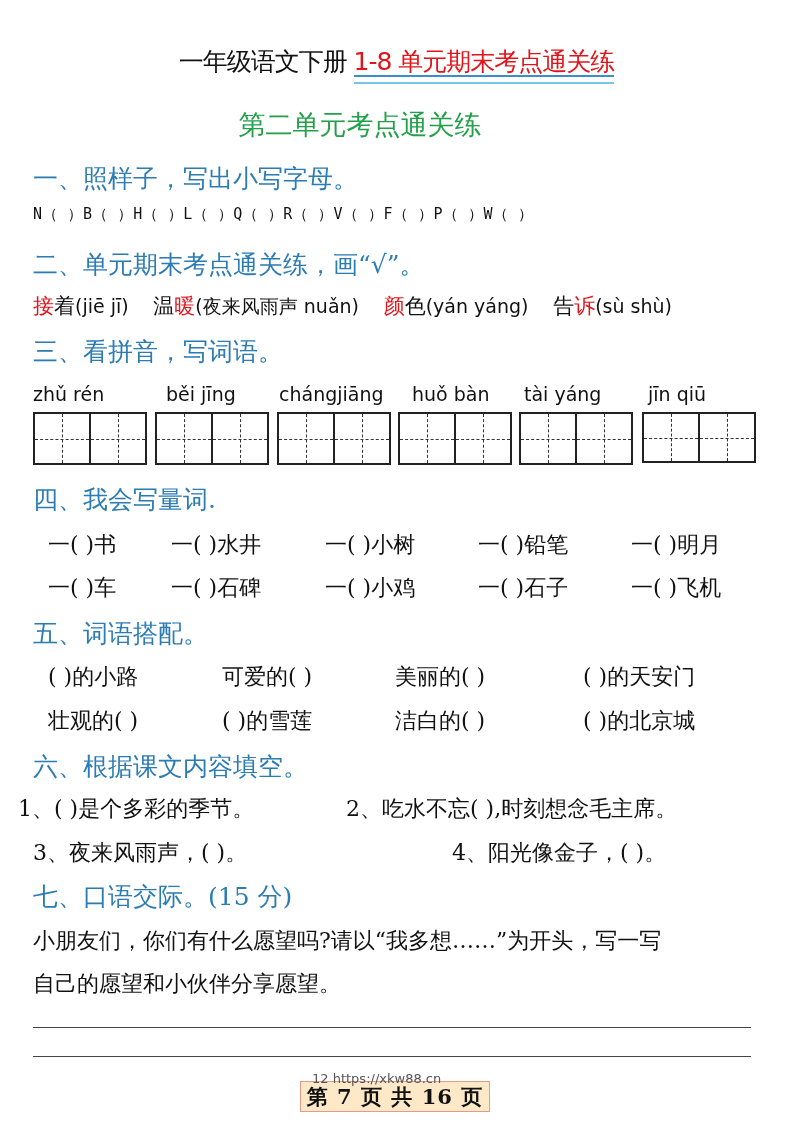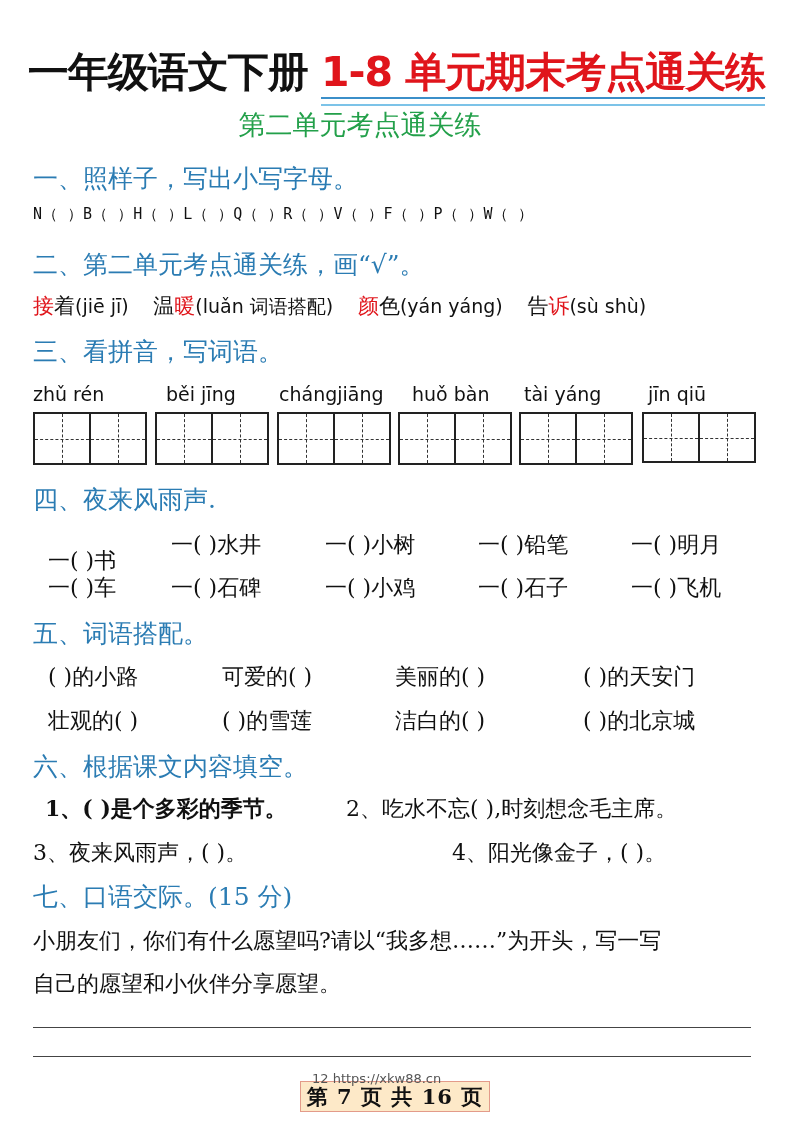--- a/index.html
+++ b/index.html
@@ -1,20 +1,20 @@
 <!DOCTYPE html>
 <html><head>
 <meta charset="utf-8">
 <style>
   html, body { margin:0; padding:0; background:#ffffff; }
   body { width:793px; height:1122px; position:relative; overflow:hidden;
          font-family:"DejaVu Serif","Liberation Serif",serif; color:#111; }
   .abs { position:absolute; white-space:nowrap; }
 
-  .title { top:45px; left:0; width:793px; text-align:center; font-size:41px; font-weight:bold;
+  .title { top:45px; left:0; width:793px; text-align:center; font-size:25px; font-weight:normal;
            font-family:"DejaVu Sans","Liberation Sans",sans-serif; letter-spacing:-1px; }
   .title .black { color:#111; }
   .title .red { color:#e0151b; position:relative; display:inline-block; }
   .title .red::after { content:""; position:absolute; left:0; right:0; bottom:-6px; height:5px;
            border-top:2px solid #3b8fc9; border-bottom:2px solid #7cc3e8; }
 
   .subtitle { top:107px; left:0; width:720px; text-align:center; font-size:27px; color:#23a04a; }
 
   .heading { font-size:25px; color:#2b7cb3; left:33px; }
 
@@ -52,24 +52,24 @@
   <span class="black">一年级语文下册</span>
   <span class="red">1-8 单元期末考点通关练</span>
 </div>
 <div class="abs subtitle">第二单元考点通关练</div>
 
 <div class="abs heading" style="top:162px;">一、照样子，写出小写字母。</div>
 <div class="abs letters">
   <span>N（ ）</span><span>B（ ）</span><span>H（ ）</span><span>L（ ）</span><span>Q（ ）</span><span>R（ ）</span><span>V（ ）</span><span>F（ ）</span><span>P（ ）</span><span>W（ ）</span>
 </div>
 
-<div class="abs heading" style="top:248px;">二、第二单元考点通关练，画“√”。</div>
+<div class="abs heading" style="top:248px;">二、单元期末考点通关练，画“√”。</div>
 <div class="abs pron">
   <span class="word"><span></span><span class="red">接</span><span>着</span><span class="py">(jiē   jī)</span></span>
-  <span class="word"><span>温</span><span class="red">暖</span><span></span><span class="py">(luǎn   词语搭配)</span></span>
+  <span class="word"><span>温</span><span class="red">暖</span><span></span><span class="py">(夜来风雨声   nuǎn)</span></span>
   <span class="word"><span></span><span class="red">颜</span><span>色</span><span class="py">(yán   yáng)</span></span>
   <span class="word" style="margin-right:0"><span>告</span><span class="red">诉</span><span></span><span class="py">(sù   shù)</span></span>
 </div>
 
 <div class="abs heading" style="top:335px;">三、看拼音，写词语。</div>
 <div class="abs pinyin" style="left:33px;">zhǔ   rén</div>
 <div class="abs pinyin" style="left:166px;">běi jīng</div>
 <div class="abs pinyin" style="left:279px;">chángjiāng</div>
 <div class="abs pinyin" style="left:412px;">huǒ bàn</div>
 <div class="abs pinyin" style="left:524px;">tài yáng</div>
@@ -93,22 +93,22 @@
   </div>
 <div class="gridbox" style="left:519px;">
     <div class="cell"></div>
     <div class="cell"></div>
   </div>
 <div class="gridbox" style="left:642px; height:51px;">
     <div class="cell"></div>
     <div class="cell"></div>
   </div>
 
-<div class="abs heading" style="top:483px;">四、夜来风雨声.</div>
-<div class="abs row" style="top:530px; left:48px;margin-top:16px;">一(   )书</div>
+<div class="abs heading" style="top:483px;">四、我会写量词.</div>
+<div class="abs row" style="top:530px; left:48px;">一(   )书</div>
 <div class="abs row" style="top:530px; left:171px;">一(   )水井</div>
 <div class="abs row" style="top:530px; left:325px;">一(   )小树</div>
 <div class="abs row" style="top:530px; left:478px;">一(   )铅笔</div>
 <div class="abs row" style="top:530px; left:631px;">一(   )明月</div>
 <div class="abs row" style="top:573px; left:48px;">一(   )车</div>
 <div class="abs row" style="top:573px; left:171px;">一(   )石碑</div>
 <div class="abs row" style="top:573px; left:325px;">一(   )小鸡</div>
 <div class="abs row" style="top:573px; left:478px;">一(   )石子</div>
 <div class="abs row" style="top:573px; left:631px;">一(   )飞机</div>
 
@@ -116,21 +116,21 @@
 <div class="abs row" style="top:662px; left:48px;">(      )的小路</div>
 <div class="abs row" style="top:662px; left:222px;">可爱的(      )</div>
 <div class="abs row" style="top:662px; left:395px;">美丽的(      )</div>
 <div class="abs row" style="top:662px; left:583px;">(      )的天安门</div>
 <div class="abs row" style="top:706px; left:48px;">壮观的(      )</div>
 <div class="abs row" style="top:706px; left:222px;">(      )的雪莲</div>
 <div class="abs row" style="top:706px; left:395px;">洁白的(      )</div>
 <div class="abs row" style="top:706px; left:583px;">(      )的北京城</div>
 
 <div class="abs heading" style="top:750px;">六、根据课文内容填空。</div>
-<div class="abs row" style="top:794px; left:45px;font-weight:bold;">1、(      )是个多彩的季节。</div>
+<div class="abs row" style="top:794px; left:18px;">1、(      )是个多彩的季节。</div>
 <div class="abs row" style="top:794px; left:346px;">2、吃水不忘(          ),时刻想念毛主席。</div>
 <div class="abs row" style="top:838px; left:33px;">3、夜来风雨声，(                 )。</div>
 <div class="abs row" style="top:838px; left:452px;">4、阳光像金子，(              )。</div>
 
 <div class="abs heading" style="top:880px;">七、口语交际。(15 分)</div>
 <div class="abs row" style="top:926px; left:33px;">小朋友们，你们有什么愿望吗?请以“我多想……”为开头，写一写</div>
 <div class="abs row" style="top:969px; left:33px;">自己的愿望和小伙伴分享愿望。</div>
 
 <div class="blank-line" style="top:1027px;"></div>
 <div class="blank-line" style="top:1056px;"></div>

